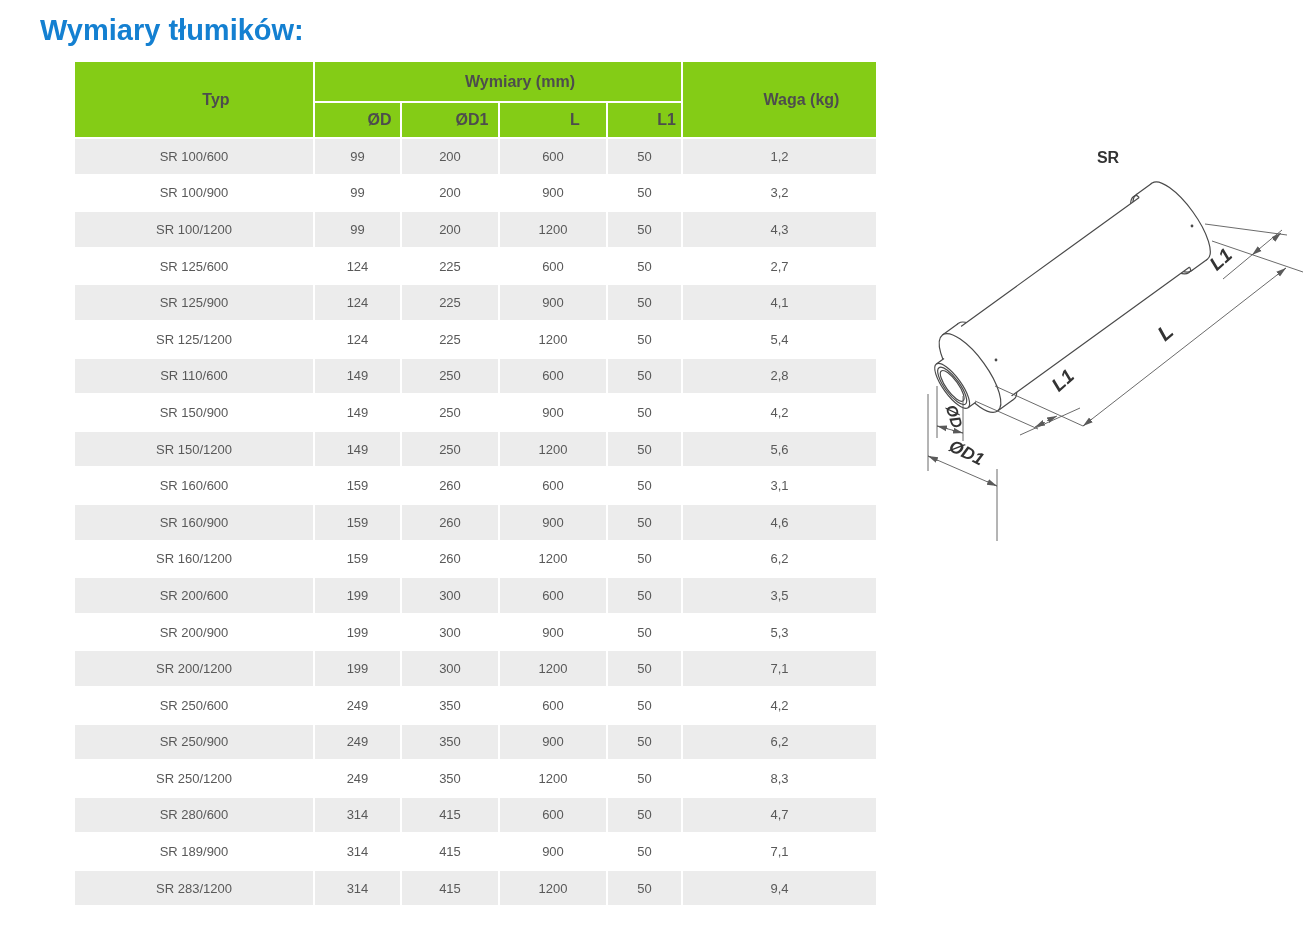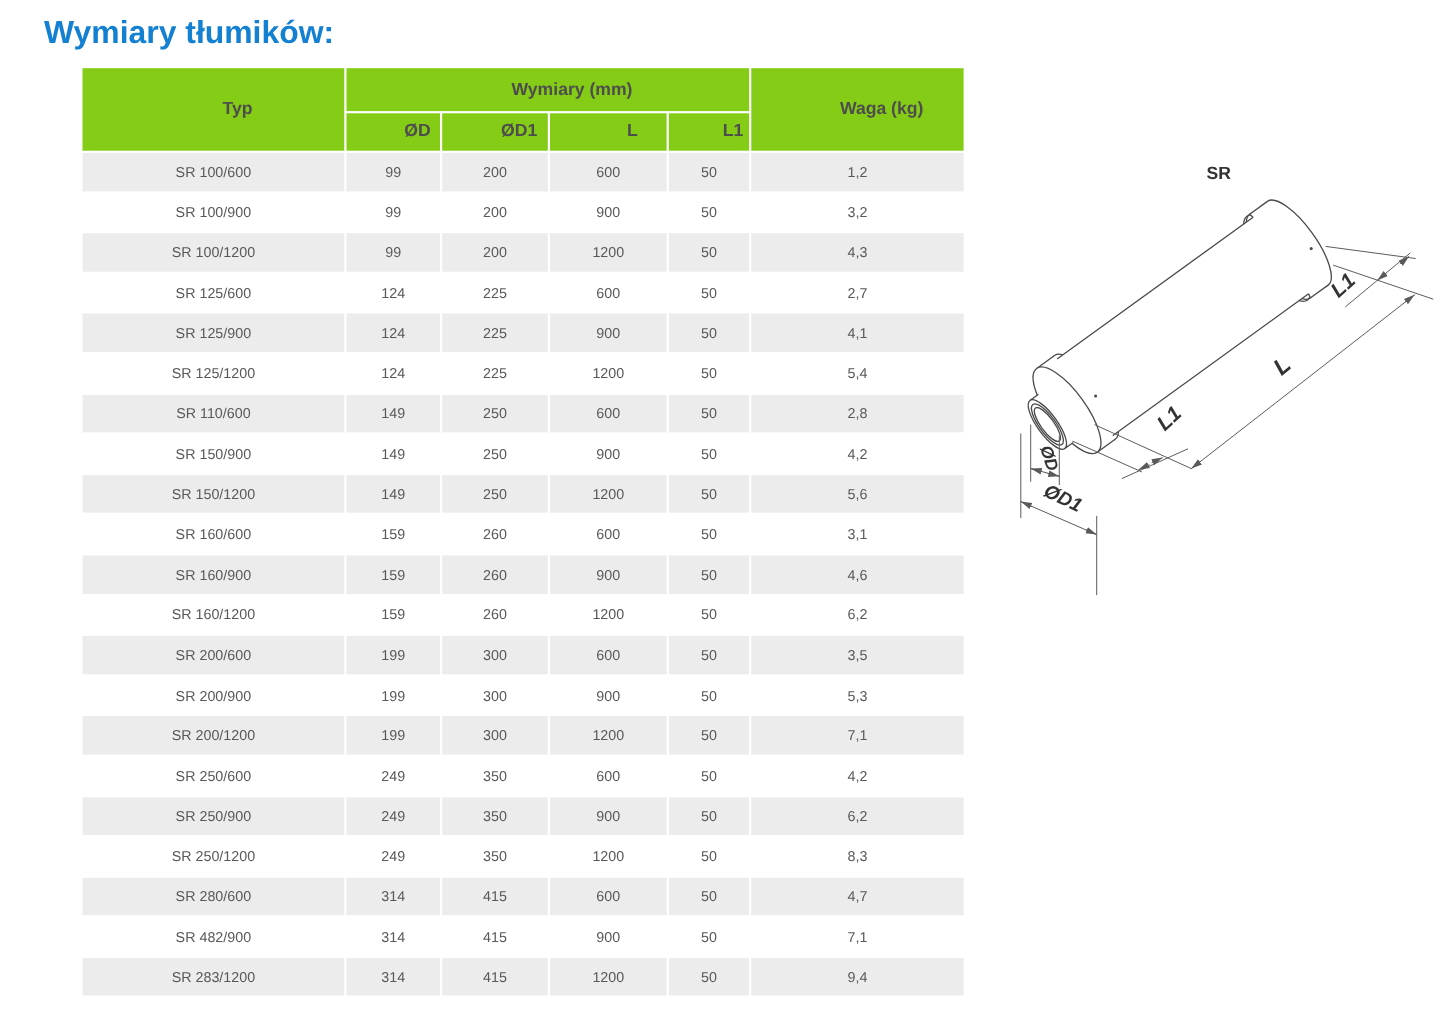--- a/index.html
+++ b/index.html
@@ -209,21 +209,21 @@
         </tr>
         <tr>
           <td>SR 280/600</td>
           <td>314</td>
           <td>415</td>
           <td>600</td>
           <td>50</td>
           <td>4,7</td>
         </tr>
         <tr>
-          <td>SR 482/900</td>
+          <td>SR 189/900</td>
           <td>314</td>
           <td>415</td>
           <td>900</td>
           <td>50</td>
           <td>7,1</td>
         </tr>
         <tr>
           <td>SR 283/1200</td>
           <td>314</td>
           <td>415</td>

